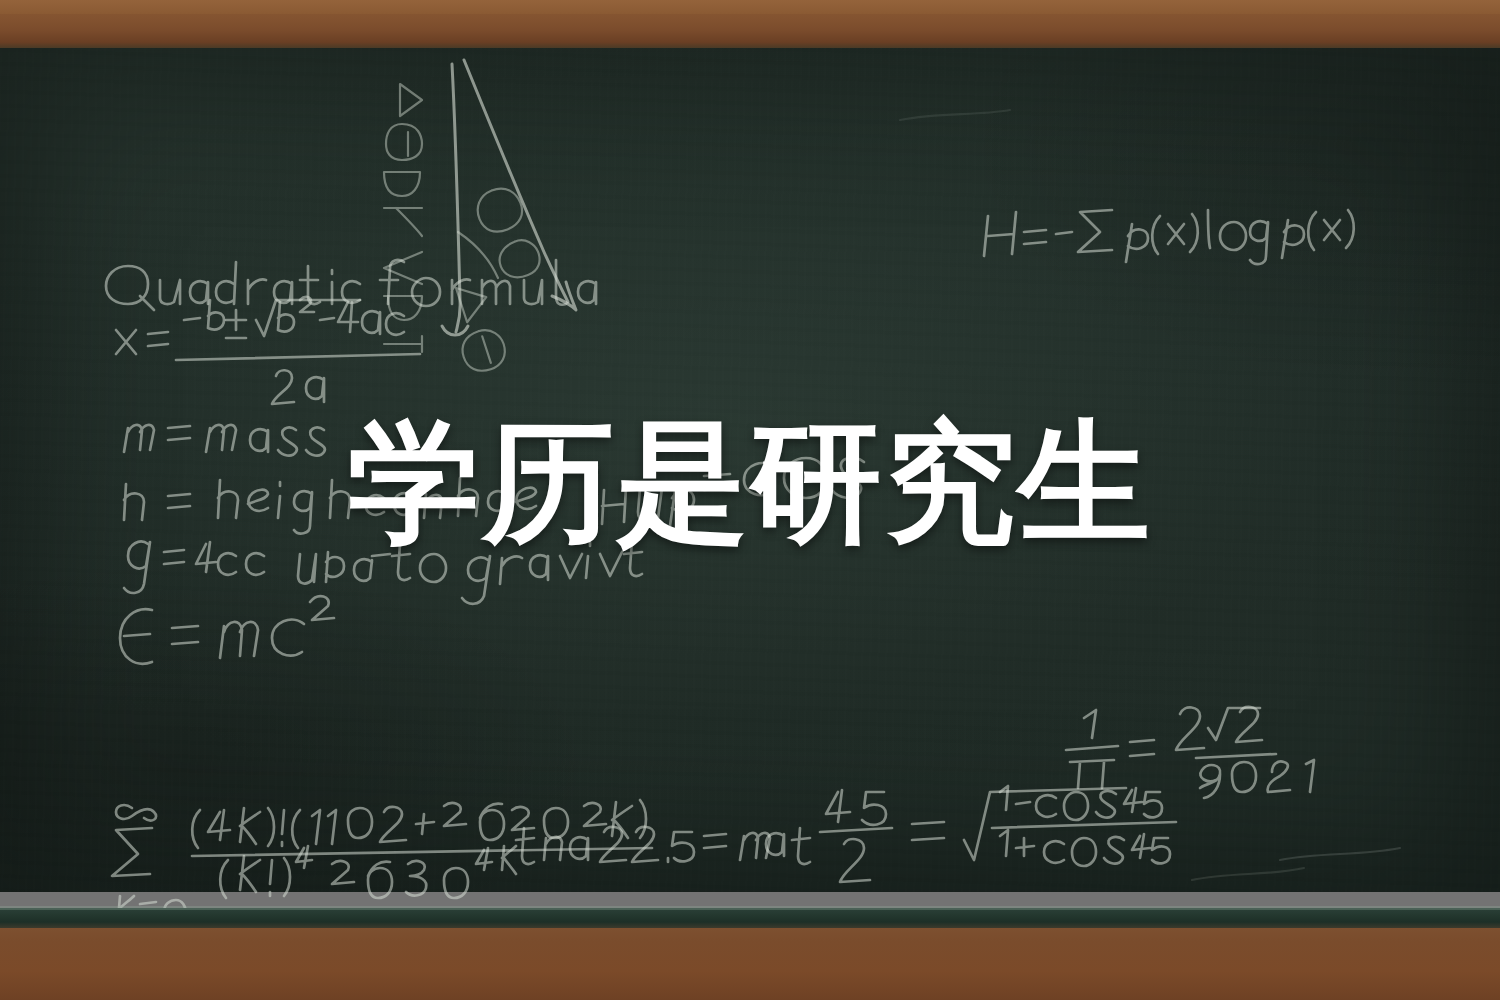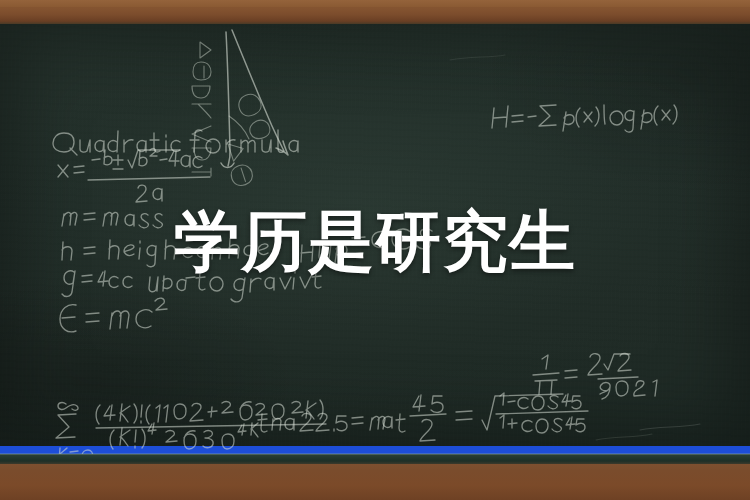--- a/index.html
+++ b/index.html
@@ -6,21 +6,21 @@
     margin: 0;
     padding: 0;
     background: #1c1c1c;
   }
   #stage {
     position: relative;
     width: 750px;
     height: 500px;
     overflow: hidden;
     font-family: "Liberation Sans", "DejaVu Sans", sans-serif;
-    background: #1d4ed8;
+    background: #737373;
   }
 
   
   .frame-top {
     position: absolute;
     left: 0; top: 0;
     width: 750px; height: 24px;
     background: linear-gradient(180deg,
         #8a5a33 0%,
         #835330 38%,

